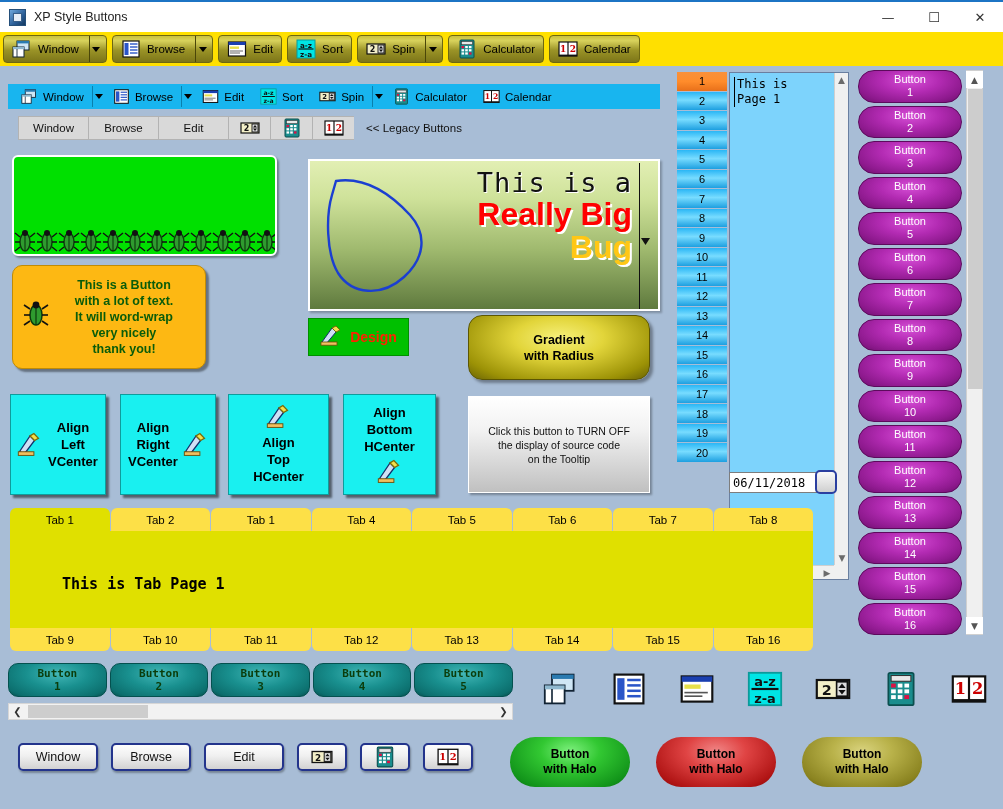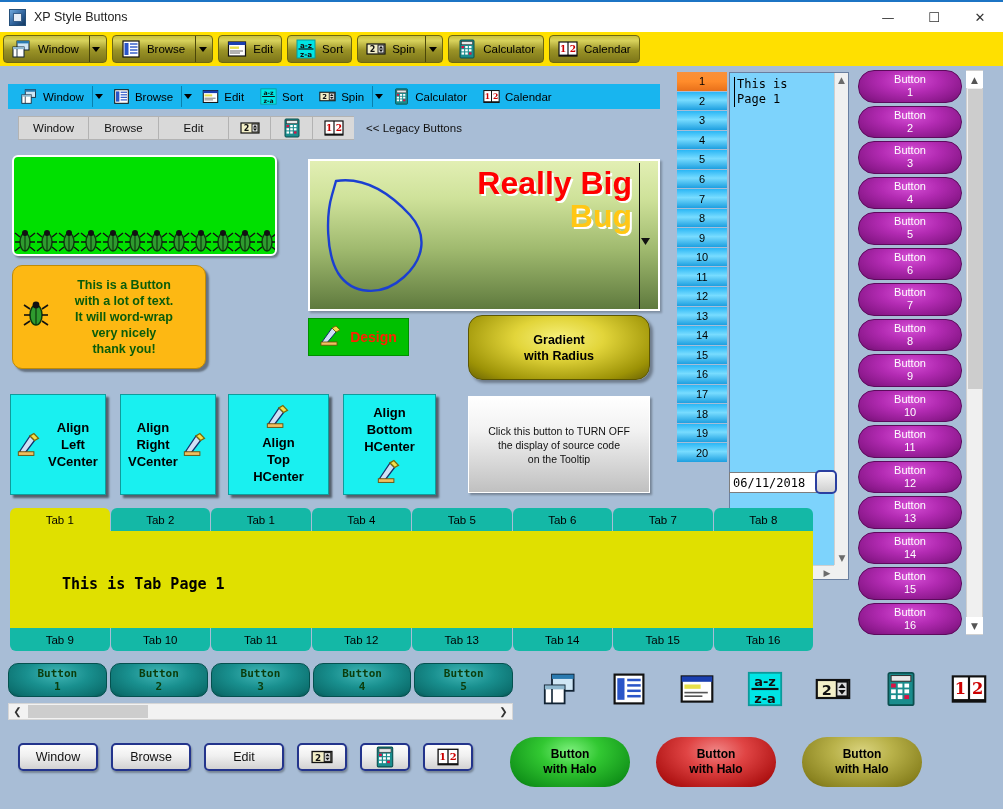--- a/index.html
+++ b/index.html
@@ -227,21 +227,21 @@
     display:flex; flex-direction:column; justify-content:space-between; align-items:center;
   }
   #purplesb .arrow{ width:17px; height:17px; display:flex;align-items:center;justify-content:center;
                     font-size:9px; color:#555; font-family:"DejaVu Sans", sans-serif; background:#fff;}
   #purplesb .thumb{ position:absolute; left:1px; top:18px; width:15px; height:300px; background:#cdcdcd; }
 
   
   #tabwrap{ position:absolute; left:10px; top:508px; width:803px; }
   .tabrow{ display:flex; gap:1px; }
   .tab{
-    flex:1; height:23px; background:#14b8a6;
+    flex:1; height:23px; background:#fde047;
     border-radius:6px 6px 0 0;
     display:flex; align-items:center; justify-content:center;
     font-size:11.5px; color:#000; cursor:pointer;
   }
   .tabrow.bottom .tab{ border-radius:0 0 6px 6px; }
   .tab.active{ background:#e0e000; }
   #tabbody{
     height:97px; background:#e0e000;
     font-family:"DejaVu Sans Mono", monospace; font-size:15px; font-weight:bold; color:#000;
     padding:44px 0 0 52px;
@@ -723,20 +723,21 @@
     </div>
 </div>
 
 <div id="bigpanel">
   <div class="blob">
     <svg width="110" height="128" viewBox="0 0 110 128">
       <path d="M12 6 C 38 2, 62 14, 86 40 C 104 60, 100 84, 80 102 C 58 122, 28 120, 14 98 C 2 78, 2 40, 8 20 Z" fill="none" stroke="#1b3fd1" stroke-width="2.4"></path>
     </svg>
   </div>
   <div class="lines">
+    <div class="l1">This is a</div>
     <div class="l2">Really Big</div>
     <div class="l3">Bug</div>
   </div>
   <div class="vline"></div>
   <div class="vcaret">
     <svg width="9" height="7" viewBox="0 0 9 7">
         <polygon points="0,0 9,0 4.5,7" fill="#111"></polygon>
       </svg>
   </div>
 </div>

